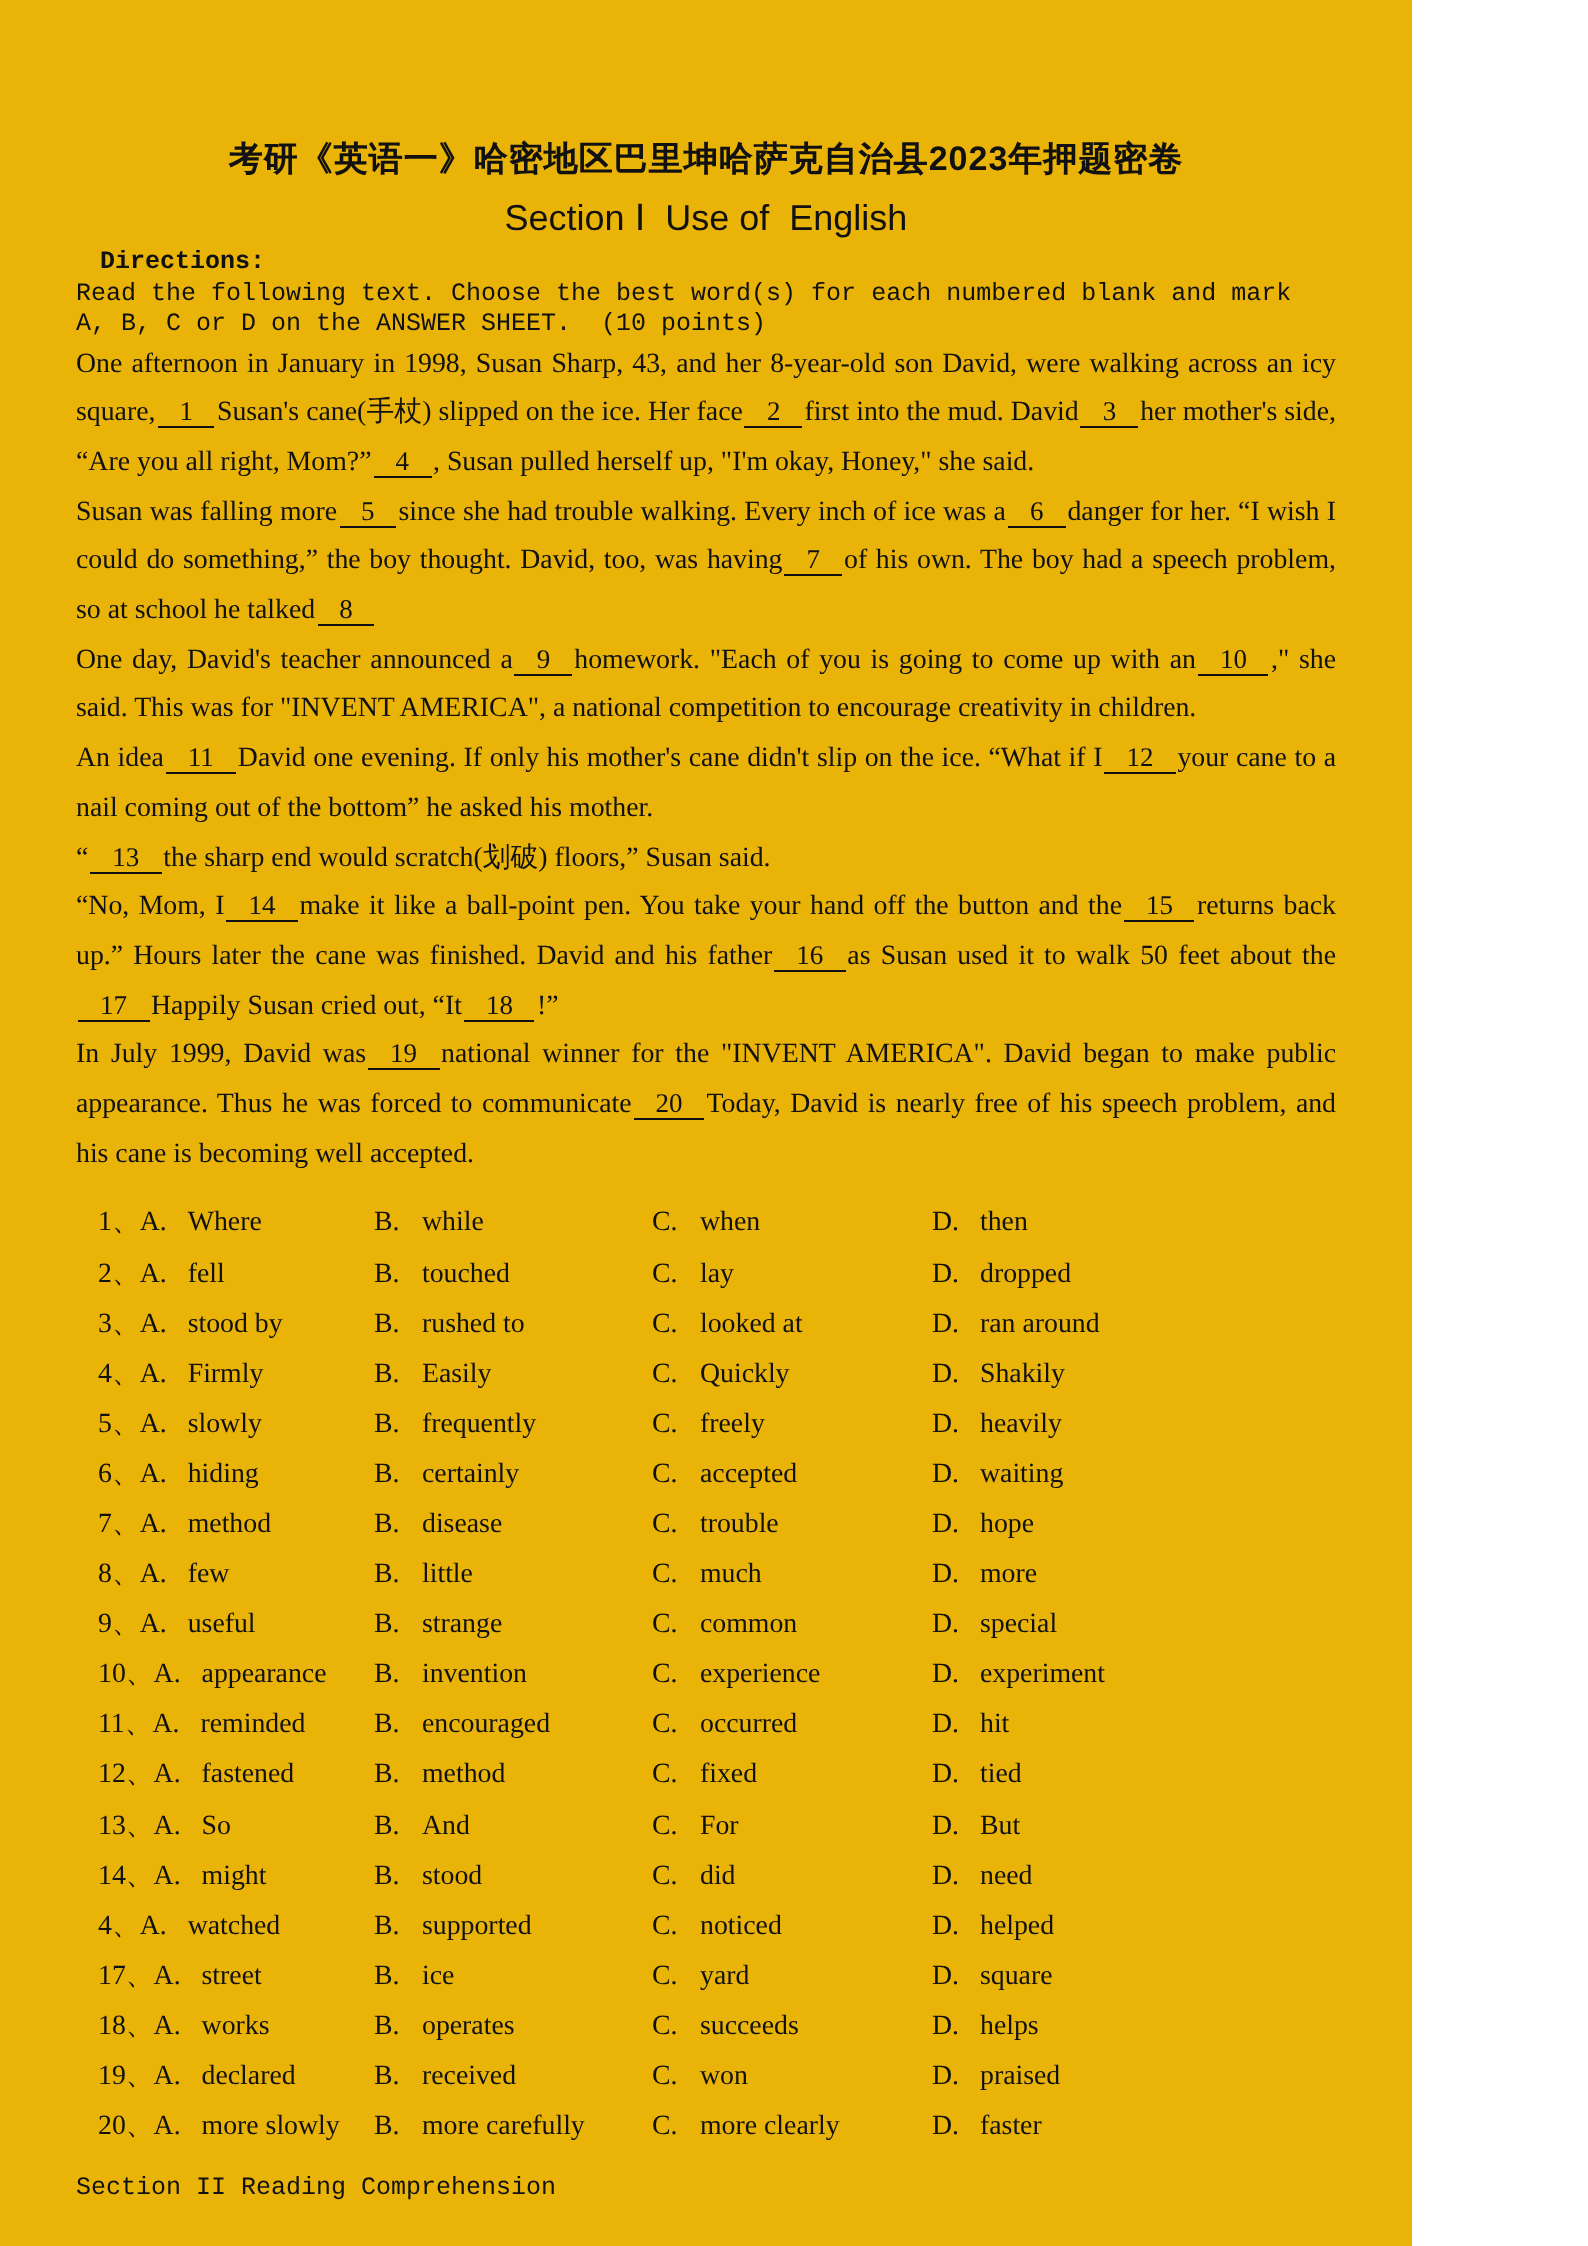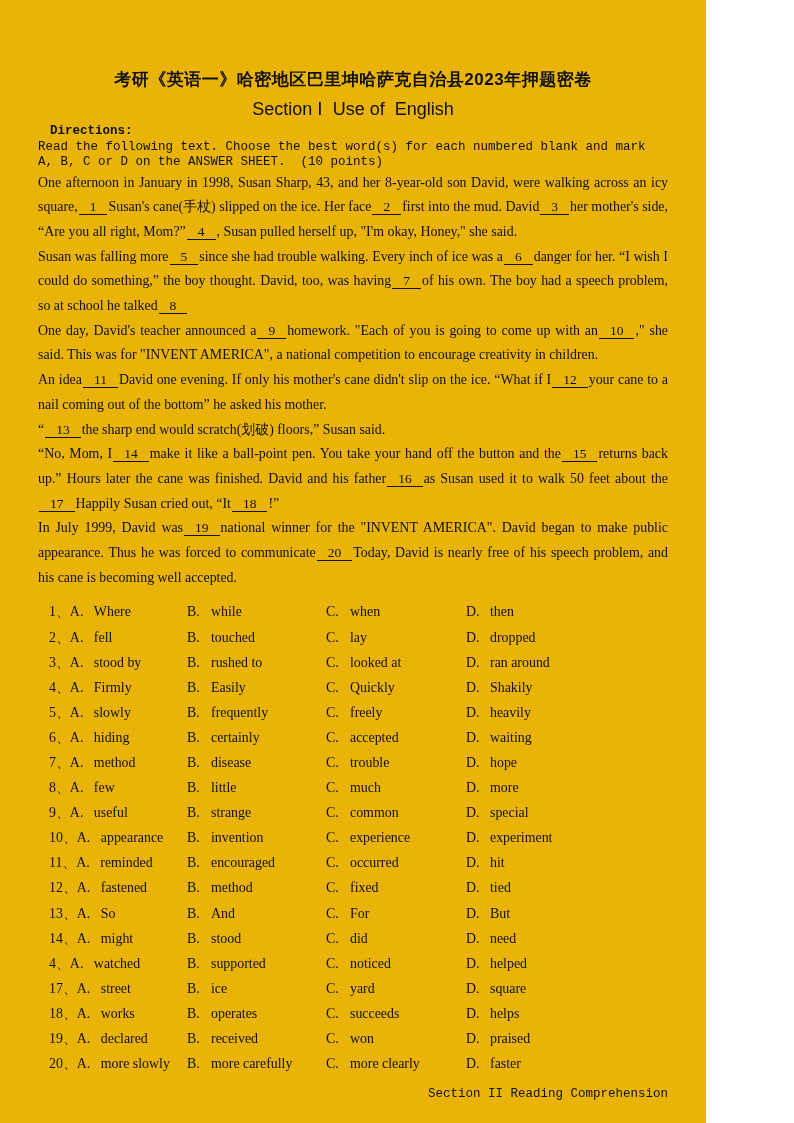--- a/index.html
+++ b/index.html
@@ -70,21 +70,21 @@
     margin-left: 11px;
   }
   .opt-num { display: inline; }
   .opt-letter {
     display: inline-block;
     width: 24px;
   }
   .footer {
     font-family: "Liberation Mono", monospace;
     font-size: 12.5px;
-    text-align: right;
+    text-align: left;
     margin-top: 11px;
     white-space: pre;
   }
 </style>
 </head>
 <body>
 
 <div class="page">
   <h1 class="title">考研《英语一》哈密地区巴里坤哈萨克自治县2023年押题密卷</h1>
   <div class="section-heading">Section Ⅰ  Use of  English</div>

